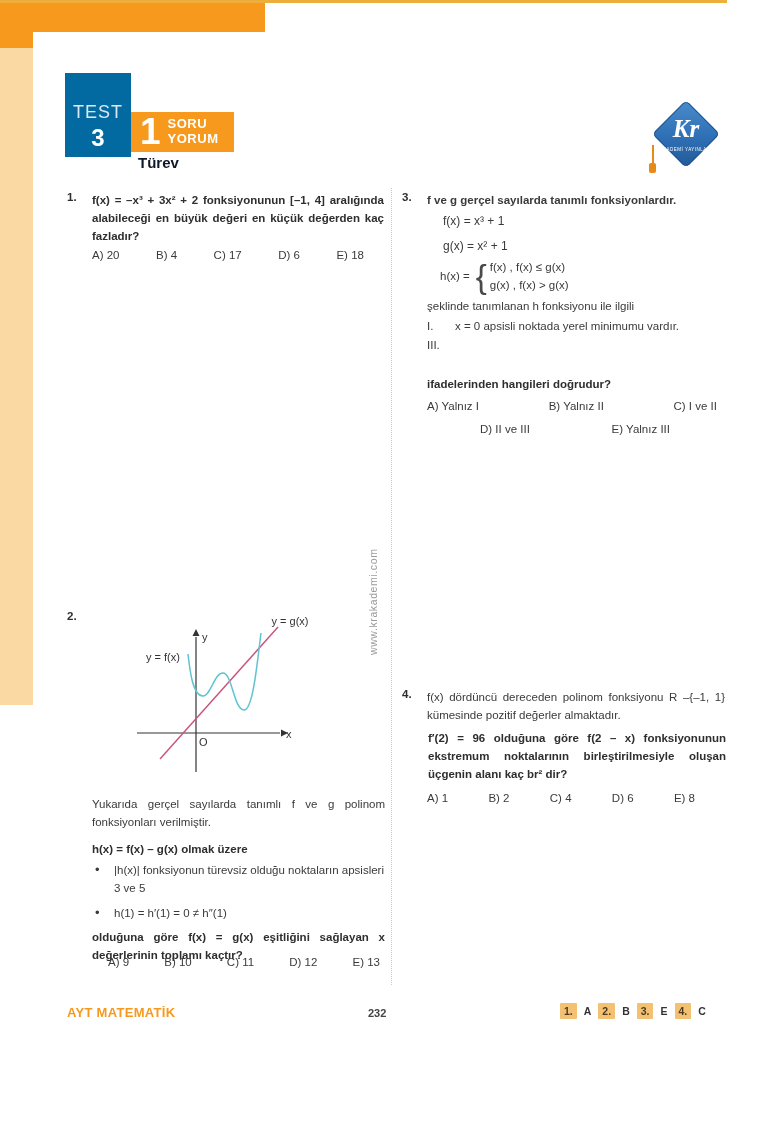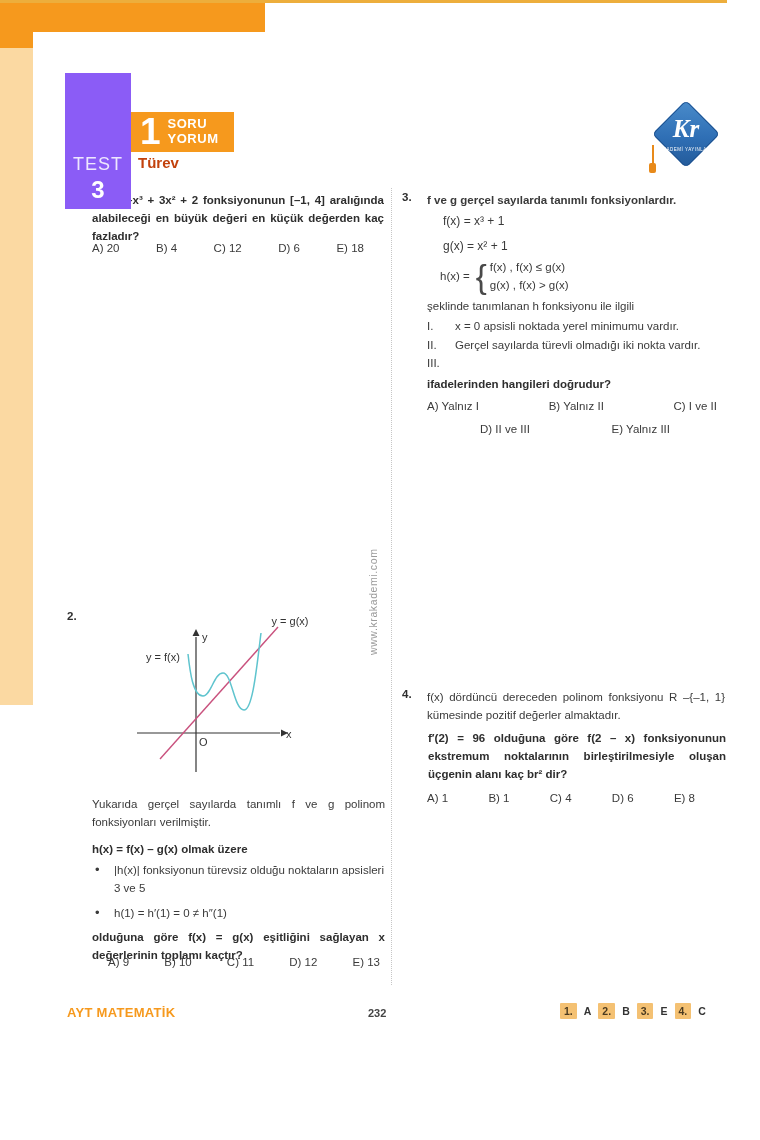--- a/index.html
+++ b/index.html
@@ -13,34 +13,34 @@
   
   .strip-dark1 { left:0; top:175; width:33px; height:105px; background:#F6991D; }
   .strip-light { left:0; top:280; width:33px; height:705px; background:#FBD9A2; }
   .strip-dark2 { left:0; top:985; width:33px; height:48px; background:#F6991D; }
   .bottom-bar  { left:0; top:1030; width:265px; height:32px; background:#F6991D; }
   .header-rule { left:0; top:176; width:727px; height:3px; background:#EDAE3C; }
   .divider     { left:391px; top:188px; height:797px; width:0; border-left:1px dotted #c6c6c6; }
 
   
   .test-box {
-    left:65px; top:73px; width:66px; height:136px; background:#8b5cf6;
+    left:65px; top:73px; width:66px; height:84px; background:#0369a1;
     display:flex; flex-direction:column; justify-content:flex-end; align-items:center;
     padding-bottom:5px; z-index:2;
   }
   .test-label { font-size:18px; color:rgba(255,255,255,.85); letter-spacing:1px; }
   .test-number { font-size:24px; font-weight:bold; color:#fff; margin-top:1px; }
   .badge-box {
     left:131px; top:112px; width:103px; height:40px; background:#F6991D;
     display:flex; align-items:center; padding-left:9px; z-index:2;
   }
   .badge-number { font-size:37px; font-weight:bold; color:#fff; line-height:0.9; margin-right:7px; }
   .badge-words { display:flex; flex-direction:column; }
   .badge-words span { font-size:13px; font-weight:bold; color:#fff; line-height:1.12; letter-spacing:.5px; }
-  .topic { left:138px; top:154px; font-size:15px; font-weight:bold; color:#c2410c; }
+  .topic { left:138px; top:154px; font-size:15px; font-weight:bold; color:#0f172a; }
 
   
   .logo { left:640px; top:103px; width:86px; height:72px; }
   .logo .diamond {
     position:absolute; left:22px; top:7px; width:48px; height:48px;
     background:linear-gradient(135deg,#4a8ccB,#2F6FB5 55%,#235a99);
     transform:rotate(45deg); border-radius:5px; box-shadow:0 0 0 1px #1d4f8c inset;
   }
   .logo .monogram {
     position:absolute; left:22px; top:12px; width:48px; text-align:center;
@@ -110,24 +110,24 @@
   <div class="monogram">Kr</div>
   <div class="caption">AKADEMİ YAYINLARI</div>
   <div class="tassel-cord"></div>
   <div class="tassel-tip"></div>
 </div>
 
 <div class="abs watermark">www.krakademi.com</div>
 
 <div class="abs qnum" style="left:67px; top:191px;">1.</div>
 <div class="abs qtext b" style="left:92px; top:191px; width:292px;">f(x) = –x³ + 3x² + 2 fonksiyonunun [–1, 4] aralığında alabileceği en büyük değeri en küçük değerden kaç fazladır?</div>
-<div class="abs choices" style="left:92px; top:242px; width:272px;">
+<div class="abs choices" style="left:92px; top:249px; width:272px;">
   <span>A) 20</span>
   <span>B) 4</span>
-  <span>C) 12</span>
+  <span>C) 17</span>
   <span>D) 6</span>
   <span>E) 18</span>
 </div>
 
 <div class="abs qnum" style="left:67px; top:610px;">2.</div>
 <svg class="abs" style="left:130px; top:612px;" width="205" height="185" viewBox="0 0 205 185">
 
   <line x1="7" y1="121" x2="150" y2="121" stroke="#333" stroke-width="1.2"></line>
   <path d="M150 121 l8 0 -7 -3.5 0 7 7 -3.5 Z" fill="#333"></path>
   <line x1="66" y1="25" x2="66" y2="160" stroke="#333" stroke-width="1.2"></line>
@@ -174,44 +174,40 @@
     <div>g(x) , f(x) &gt; g(x)</div>
   </span>
 </div>
 <div class="abs qtext" style="left:427px; top:297px; width:300px; text-align:left;">şeklinde tanımlanan h fonksiyonu ile ilgili</div>
 <div class="abs" style="left:427px; top:317px; width:300px;">
   <div class="rn-row">
     <span class="rn">I.</span>
     <span>x = 0 apsisli noktada yerel minimumu vardır.</span>
   </div>
   <div class="rn-row">
-    <span class="rn">II.</span>
-    <span>Gerçel sayılarda türevli olmadığı iki nokta vardır.</span>
-  </div>
-  <div class="rn-row">
     <span class="rn">III.</span>
   </div>
 </div>
 <div class="abs qtext b" style="left:427px; top:375px; width:300px; text-align:left;">ifadelerinden hangileri doğrudur?</div>
 <div class="abs choices" style="left:427px; top:400px; width:290px;">
   <span>A) Yalnız I</span>
   <span>B) Yalnız II</span>
   <span>C) I ve II</span>
 </div>
 <div class="abs choices" style="left:480px; top:423px; width:190px;">
   <span>D) II ve III</span>
   <span>E) Yalnız III</span>
 </div>
 
 <div class="abs qnum" style="left:402px; top:688px;">4.</div>
 <div class="abs qtext" style="left:427px; top:688px; width:298px;">f(x) dördüncü dereceden polinom fonksiyonu R –{–1, 1} kümesinde pozitif değerler almaktadır.</div>
 <div class="abs qtext b" style="left:428px; top:729px; width:298px;">f′(2) = 96 olduğuna göre f(2 – x) fonksiyonunun ekstremum noktalarının birleştirilmesiyle oluşan üçgenin alanı kaç br² dir?</div>
 <div class="abs choices" style="left:427px; top:792px; width:268px;">
   <span>A) 1</span>
-  <span>B) 1</span>
+  <span>B) 2</span>
   <span>C) 4</span>
   <span>D) 6</span>
   <span>E) 8</span>
 </div>
 
 <div class="abs footer-book">AYT MATEMATİK</div>
 <div class="abs footer-page">232</div>
 <div class="abs answer-key">
   <span class="ak-num">1.</span>
   <span class="ak-ans">A</span>

